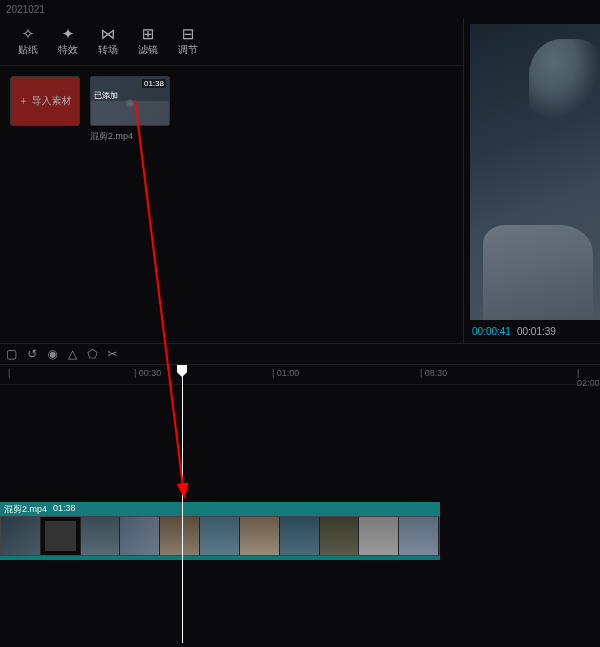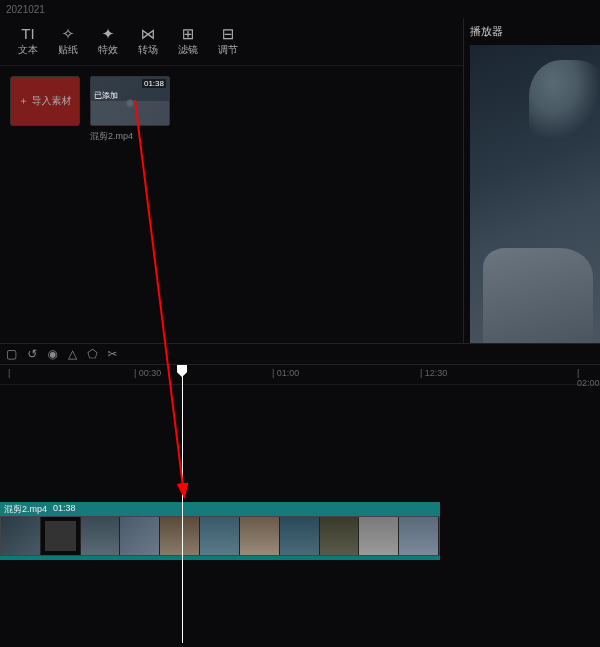--- a/index.html
+++ b/index.html
@@ -267,24 +267,20 @@
 
 <div class="title-bar">
   <div class="title-right">2021021</div>
 </div>
 
 <div class="main-area">
 
   <div class="left-panel">
     <div class="tool-tabs">
       <div class="tool-tab">
-        <span class="tool-icon">TI</span>
-        <span>文本</span>
-      </div>
-      <div class="tool-tab">
         <span class="tool-icon">✧</span>
         <span>贴纸</span>
       </div>
       <div class="tool-tab">
         <span class="tool-icon">✦</span>
         <span>特效</span>
       </div>
       <div class="tool-tab">
         <span class="tool-icon">⋈</span>
         <span>转场</span>
@@ -306,39 +302,42 @@
         <div class="clip-thumb">
           <span class="clip-badge">已添加</span>
           <span class="clip-duration">01:38</span>
         </div>
         <div class="clip-name">混剪2.mp4</div>
       </div>
     </div>
   </div>
 
   <div class="right-panel">
-    <div class="panel-header">播放器</div>
     <div class="preview-box"></div>
+    <div class="time-display">
+      <span class="time-current">00:00:41</span>
+      <span class="time-total">00:01:39</span>
+    </div>
   </div>
 </div>
 
 <div class="timeline-toolbar">
   <span class="tl-tool">▢</span>
   <span class="tl-tool">↺</span>
   <span class="tl-tool">◉</span>
   <span class="tl-tool">△</span>
   <span class="tl-tool">⬠</span>
   <span class="tl-tool">✂</span>
 </div>
 
 <div class="timeline-ruler">
   <span class="ruler-tick" style="left:8px">|</span>
   <span class="ruler-tick" style="left:134px">| 00:30</span>
   <span class="ruler-tick" style="left:272px">| 01:00</span>
-  <span class="ruler-tick" style="left:420px">| 12:30</span>
+  <span class="ruler-tick" style="left:420px">| 08:30</span>
   <span class="ruler-tick" style="left:577px">| 02:00</span>
 </div>
 
 <div class="playhead">
   <div class="playhead-handle"></div>
 </div>
 
 <div class="timeline-tracks">
   <div class="track-row">
     <div class="track-label">

